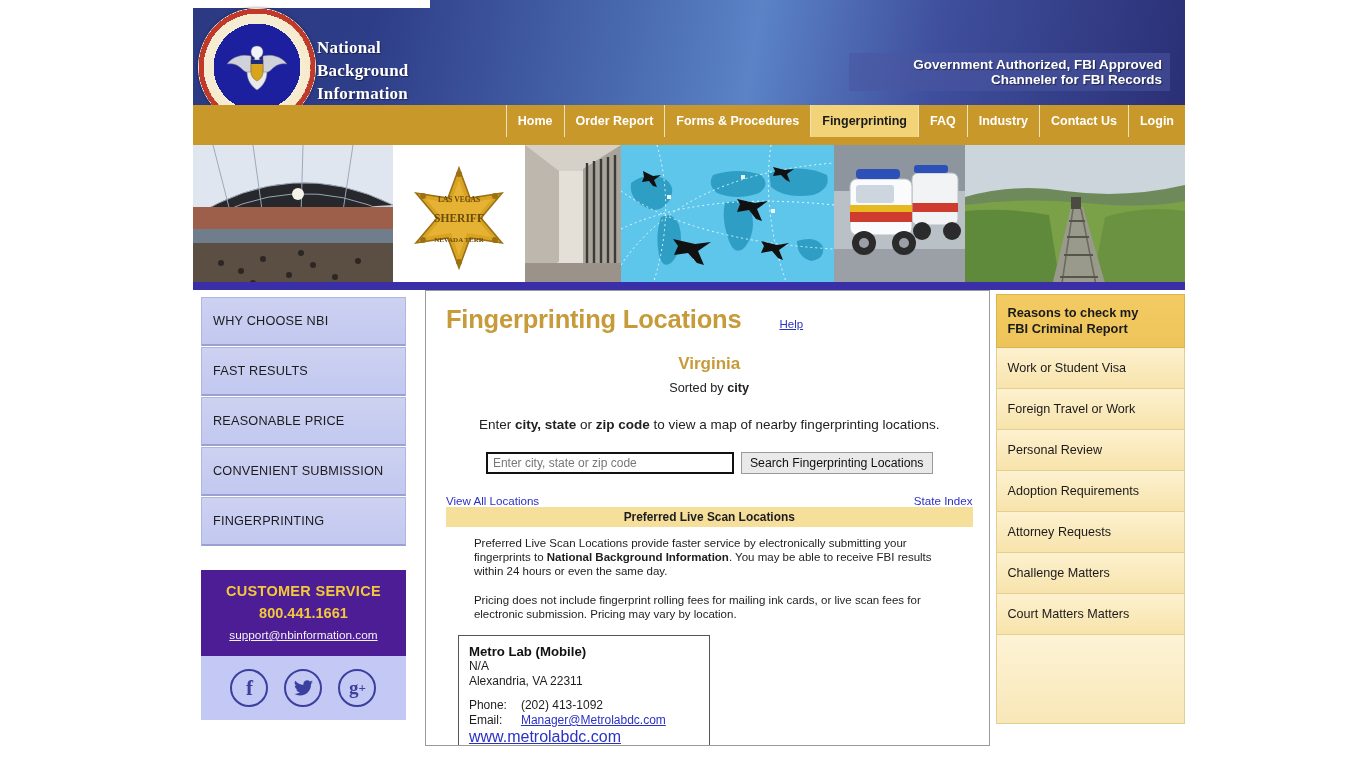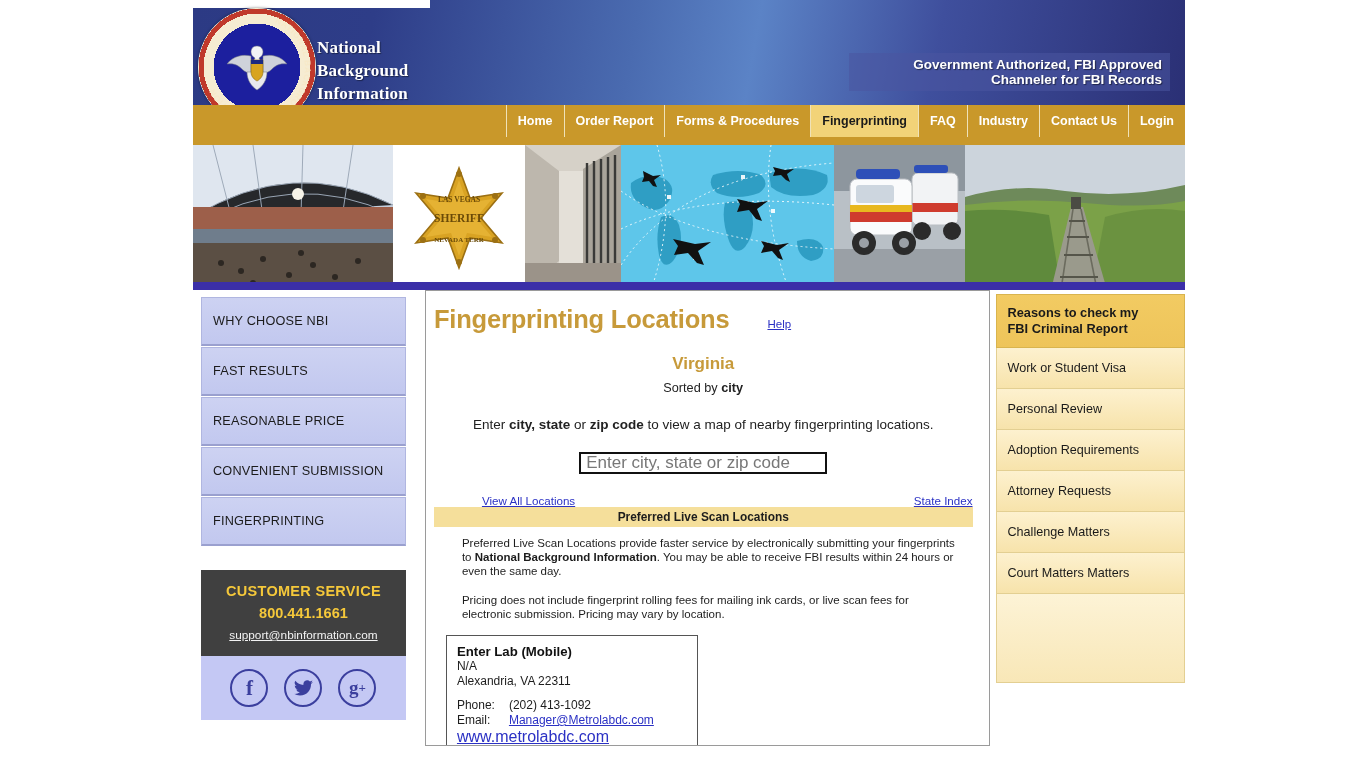--- a/index.html
+++ b/index.html
@@ -51,48 +51,48 @@
   .cols{position:relative;width:992px;height:471px;display:flex;align-items:flex-start;}
   .leftcol{width:225px;padding-top:7px;background:#fff;}
   .midcol{width:575px;padding:0 6px 0 11px;}
   .rightcol{width:193px;padding-top:4px;}
 
   
   .lnav{margin:0 8px;}
   .lbtn{height:46px;display:flex;align-items:center;padding-left:11px;
     background:linear-gradient(#cdd2f2,#c2c8ef);border:1px solid #b0b6e0;border-bottom:2px solid #9aa0cf;
     color:#1b1b1b;font-size:12.7px;letter-spacing:.2px;margin-bottom:1px;cursor:pointer;}
-  .cs-box{margin:24px 8px 0 8px;background:#404040;padding:13px 6px 14px 6px;text-align:center;}
+  .cs-box{margin:24px 8px 0 8px;background:#4c1d95;padding:13px 6px 14px 6px;text-align:center;}
   .cs-title{color:#f5c83a;font-size:14.5px;font-weight:bold;letter-spacing:.3px;}
   .cs-phone{color:#f5c83a;font-size:14.5px;font-weight:bold;margin-top:6px;}
   .cs-mail{display:block;margin-top:7px;color:#f2f2f2;font-size:11.8px;text-decoration:underline;}
   .social{margin:0 8px;background:#c4c8f4;height:64px;display:flex;align-items:center;
     justify-content:center;gap:16px;}
   .sicon{width:34px;height:34px;border-radius:50%;border:2px solid #3b3f9e;color:#3b3f9e;
     display:flex;align-items:center;justify-content:center;font-size:21px;font-weight:bold;
     font-family:"Liberation Serif",serif;cursor:pointer;}
 
   
-  .content{border:1px solid #9a9a9a;background:#fff;padding:14px 16px 0 8px;height:456px;
+  .content{border:1px solid #9a9a9a;background:#fff;padding:14px 16px 0 20px;height:456px;
     box-sizing:border-box;overflow:hidden;position:relative;}
   .h1row{display:flex;align-items:baseline;gap:38px;}
   .h1{color:#c79a3a;font-size:25.5px;font-weight:bold;letter-spacing:-.2px;}
   .helplink{color:#2b31c4;font-size:11.5px;text-decoration:underline;cursor:pointer;}
   .state{text-align:center;color:#c79a3a;font-size:17px;font-weight:bold;margin-top:20px;}
   .sortby{text-align:center;color:#222;font-size:12.7px;margin-top:7px;}
   .enterline{text-align:center;color:#222;font-size:13.5px;margin-top:22px;}
   .enterline b{font-weight:bold;}
   .searchrow{display:flex;justify-content:center;gap:7px;margin-top:20px;}
-  .sinput{width:248px;height:22px;border:2px solid #111;padding:0 5px;font-size:17px;
+  .sinput{width:248px;height:22px;border:2px solid #111;padding:0 5px;font-size:12px;
     color:#444;box-sizing:border-box;}
   .sinput::placeholder{color:#777;}
   .sbtn{height:22px;border:1px solid #9a9a9a;background:#e9e9e9;font-size:12.3px;
     padding:0 8px;cursor:pointer;color:#111;}
   .linkrow{display:flex;justify-content:space-between;margin-top:20px;}
-  .linkrow a{color:#2b31c4;font-size:11.6px;text-decoration:underline;cursor:pointer;margin-left:48px;}
+  .linkrow a{color:#2b31c4;font-size:11.6px;cursor:pointer;}
   .plsbar{background:#f5df9b;text-align:center;color:#1d1d1d;
     font-size:11.9px;font-weight:bold;padding:3px 0;}
   .para{margin:9px 14px 0 28px;color:#1d1d1d;font-size:11.5px;line-height:14px;}
   .para b{font-weight:bold;}
   .card{margin:14px 0 0 12px;width:252px;border:1px solid #555;padding:8px 10px 10px 10px;
     box-sizing:border-box;}
   .card h3{margin:0;font-size:13.2px;font-weight:bold;color:#111;}
   .card .ln{font-size:12px;color:#1d1d1d;line-height:15px;}
   .card .sp{height:9px;}
   .kv{display:flex;font-size:12px;color:#1d1d1d;line-height:15px;}
@@ -353,36 +353,37 @@
         <div class="sortby">
           <span>Sorted by </span><b>city</b>
         </div>
 
         <div class="enterline">
           <span>Enter </span><b>city, state</b><span> or </span><b>zip code</b><span> to view a map of nearby fingerprinting locations.</span>
         </div>
 
         <div class="searchrow">
           <input class="sinput" type="text" placeholder="Enter city, state or zip code" style="">
+          <button class="sbtn">Search Fingerprinting Locations</button>
         </div>
 
         <div class="linkrow">
           <a>View All Locations</a>
           <a>State Index</a>
         </div>
 
         <div class="plsbar">Preferred Live Scan Locations</div>
 
         <div class="para">
           <span>Preferred Live Scan Locations provide faster service by electronically submitting your fingerprints to </span><b>National Background Information</b><span>. You may be able to receive FBI results within 24 hours or even the same day.</span>
         </div>
         <div class="para" style="margin-top:15px;">Pricing does not include fingerprint rolling fees for mailing ink cards, or live scan fees for electronic submission. Pricing may vary by location.</div>
 
         <div class="card">
-          <h3>Enter Lab (Mobile)</h3>
+          <h3>Metro Lab (Mobile)</h3>
           <div class="ln">N/A</div>
           <div class="ln">Alexandria, VA 22311</div>
           <div class="sp"></div>
           <div class="kv">
             <div class="k">Phone:</div>
             <div>(202) 413-1092</div>
           </div>
           <div class="kv">
             <div class="k">Email:</div>
             <a>Manager@Metrolabdc.com</a>
@@ -394,20 +395,21 @@
       </div>
     </div>
 
     <div class="rightcol">
       <div class="rhead">
         <div>Reasons to check my</div>
         <div>FBI Criminal Report</div>
       </div>
       <div id="right-items">
           <div class="ritem">Work or Student Visa</div>
+          <div class="ritem">Foreign Travel or Work</div>
           <div class="ritem">Personal Review</div>
           <div class="ritem">Adoption Requirements</div>
           <div class="ritem">Attorney Requests</div>
           <div class="ritem">Challenge Matters</div>
           <div class="ritem">Court Matters Matters</div>
         </div>
       <div class="rfill"></div>
     </div>
 
   </div>

